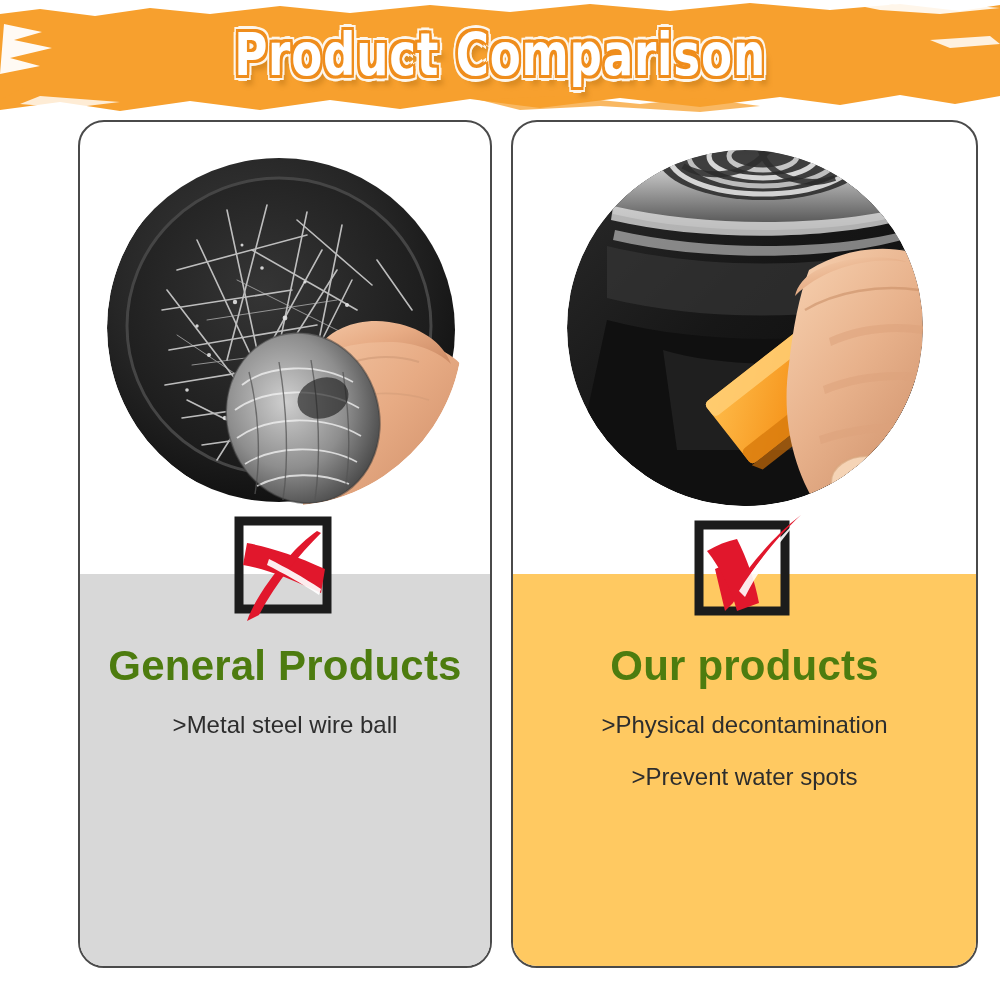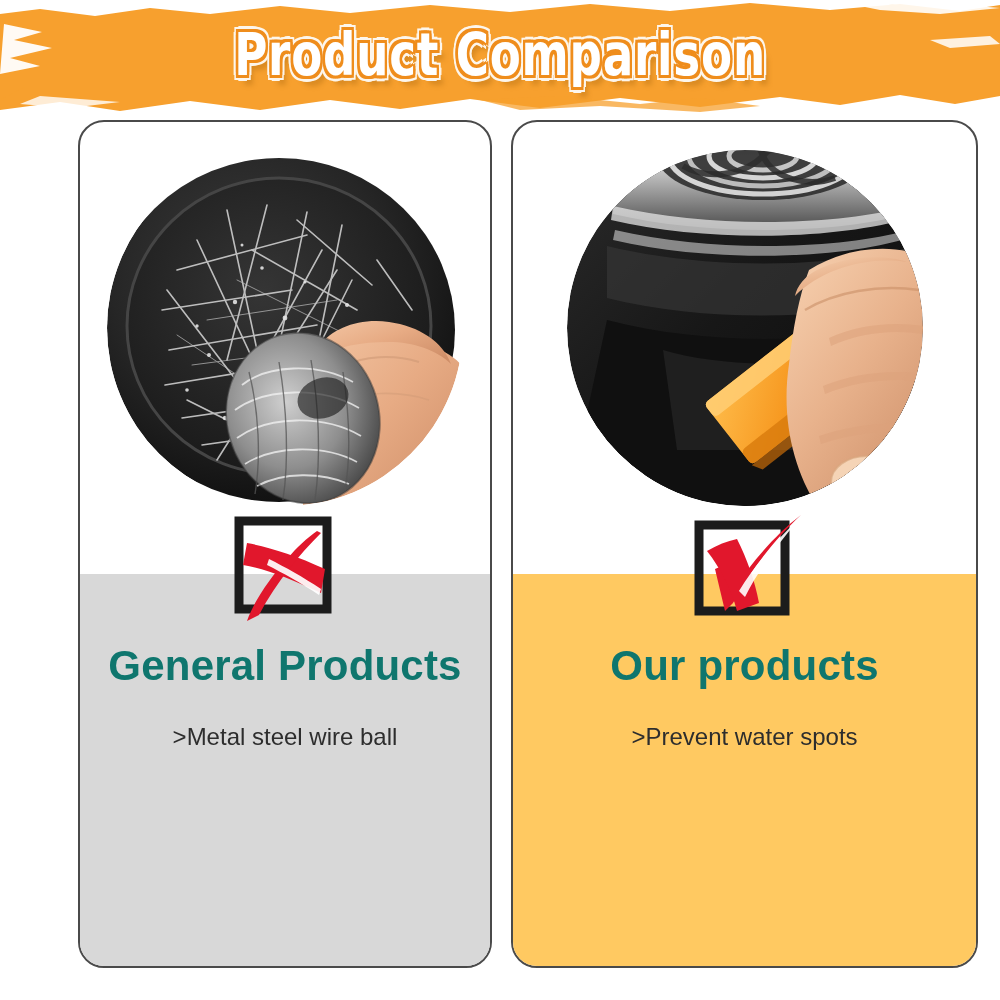--- a/index.html
+++ b/index.html
@@ -91,36 +91,35 @@
   .status-icon svg { display: block; }
 
   
   .panel-heading {
     position: absolute;
     left: 0; right: 0;
     top: 520px;
     text-align: center;
     font-size: 42px;
     font-weight: bold;
-    color: #0f766e;
+    color: #4d7c0f;
     letter-spacing: 0.2px;
   }
   .bullet-list {
     position: absolute;
     left: 8px; right: 8px;
     top: 588px;
     text-align: center;
   }
   .bullet-item {
     font-size: 24px;
     color: #2d2d2d;
     line-height: 30px;
     margin-bottom: 22px;
     white-space: pre-line;
-    margin-top: 12px;
   }
 </style>
 </head>
 <body>
 
 <div id="header-banner">
   <svg width="1000" height="120" viewBox="0 0 1000 120" xmlns="http://www.w3.org/2000/svg">
     <path fill="#f7a02e" d="
       M0,14 L40,9 L95,16 L150,8 L210,14 L280,6 L350,13 L430,5 L510,12 L590,4
       L670,11 L750,3 L830,10 L900,4 L960,11 L1000,5
@@ -359,15 +358,16 @@
         M22,44 C32,38 42,34 52,32 C62,52 70,74 74,96 L52,104
         C46,82 36,62 22,44 Z"></path>
       <path fill="#ffffff" opacity="0.9" d="
         M54,84 C70,58 92,32 114,12 C94,36 74,62 60,90 Z"></path>
     </svg>
   </div>
 
   <div class="panel-heading">Our products</div>
 
   <div class="bullet-list">
+    <div class="bullet-item">&gt;Physical decontamination</div>
     <div class="bullet-item">&gt;Prevent water spots</div>
   </div>
 </div>
 
 </body></html>

